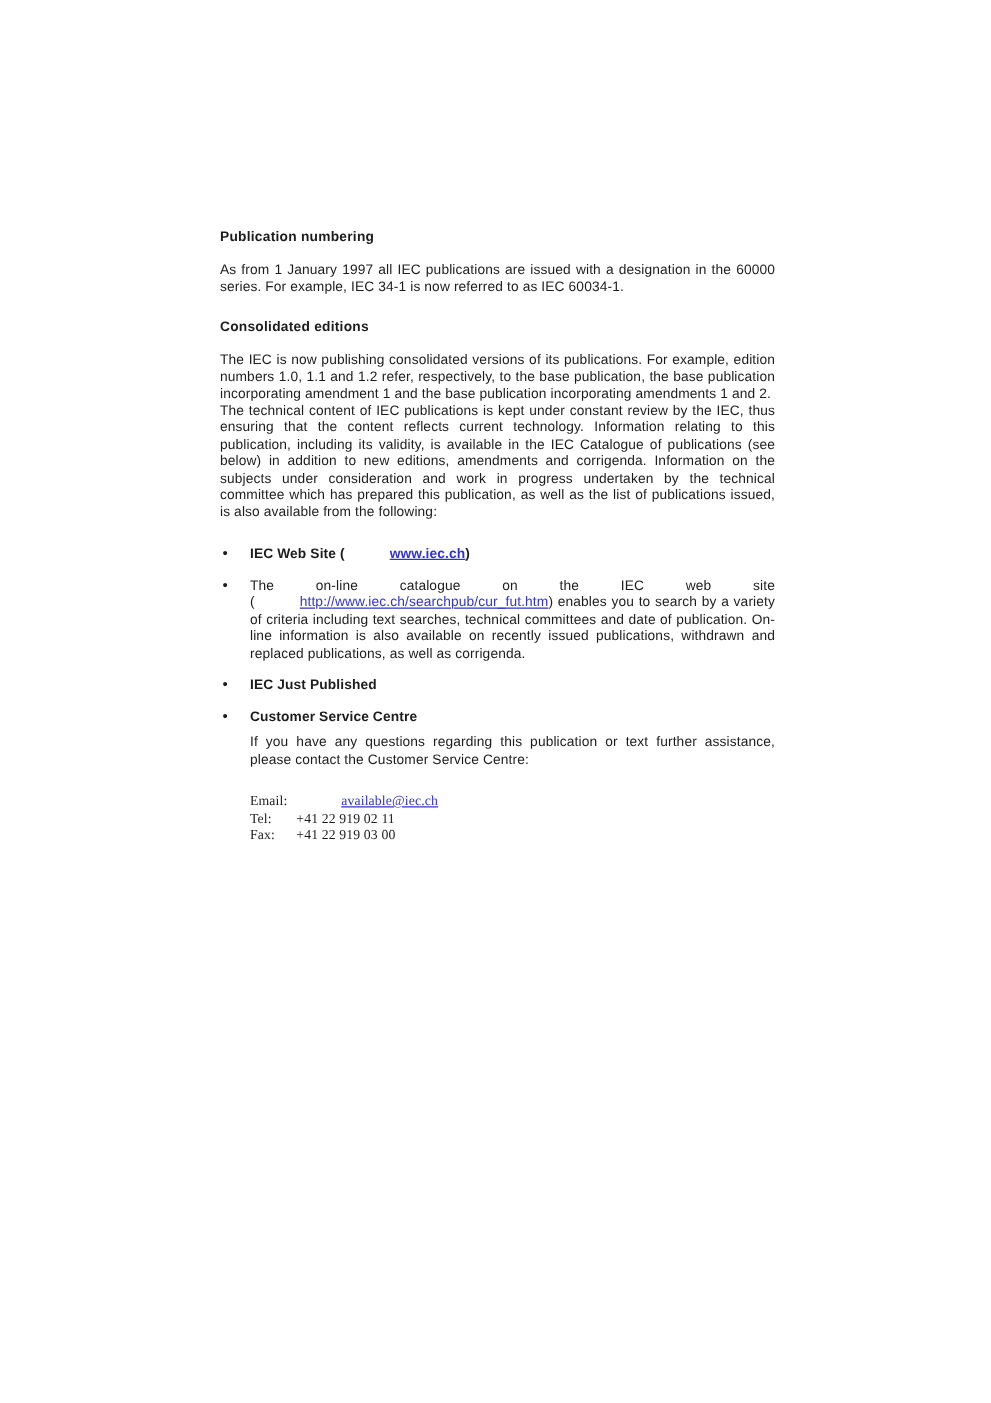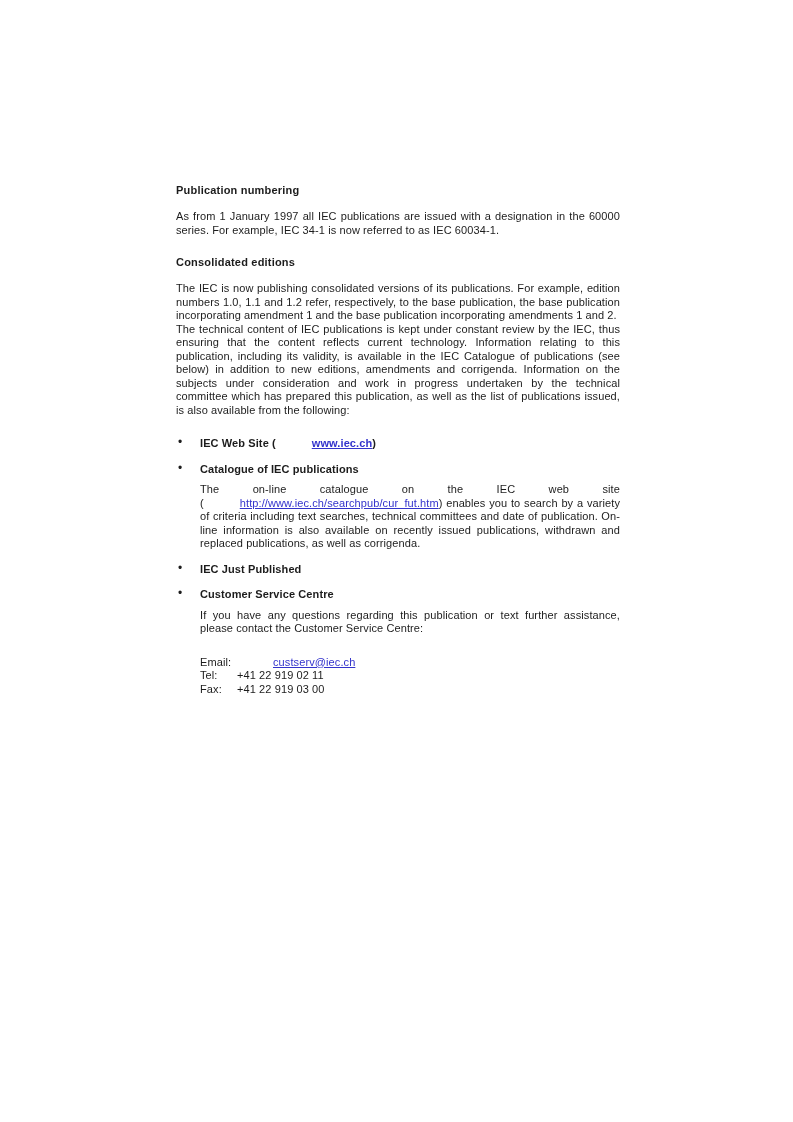--- a/index.html
+++ b/index.html
@@ -60,21 +60,21 @@
     cursor: pointer;
     padding-left: 36px;
   }
   .contact-block {
     margin-top: 20px;
     padding-left: 24px;
     font-size: 11px;
     line-height: 13.5px;
     letter-spacing: 0.1px;
   }
-  .contact-row { display: flex; }
+  .contact-row { display: flex; font-family: Liberation Serif, serif; }
   .contact-label {
     width: 37px;
     flex-shrink: 0;
   }
 </style>
 </head>
 <body>
 
 <div class="content">
 
@@ -88,41 +88,40 @@
 
   <div class="bullet-list">
 
     <div class="bullet-item first">
       <span class="bullet-marker">•</span>
       <div class="bullet-heading"><span>IEC Web Site (</span><a class="doc-link">www.iec.ch</a><span>)</span></div>
     </div>
 
     <div class="bullet-item">
       <span class="bullet-marker">•</span>
-      <div class="bullet-heading">Catalogue of IEC publications</div>
       <p class="body-text bullet-body"><span>The on-line catalogue on the IEC web site (</span><a class="doc-link">http://www.iec.ch/searchpub/cur_fut.htm</a><span>) enables you to search by a variety of criteria including text searches, technical committees and date of publication. On-line information is also available on recently issued publications, withdrawn and replaced publications, as well as corrigenda.</span></p>
     </div>
 
     <div class="bullet-item">
       <span class="bullet-marker">•</span>
       <div class="bullet-heading">IEC Just Published</div>
     </div>
 
     <div class="bullet-item">
       <span class="bullet-marker">•</span>
       <div class="bullet-heading">Customer Service Centre</div>
       <p class="body-text bullet-body">If you have any questions regarding this publication or text further assistance, please contact the Customer Service Centre:</p>
     </div>
 
   </div>
 
   <div class="contact-block">
     <div class="contact-row">
       <span class="contact-label">Email:</span>
-      <a class="doc-link">custserv@iec.ch</a>
+      <a class="doc-link">available@iec.ch</a>
     </div>
     <div class="contact-row">
       <span class="contact-label">Tel:</span>
       <span>+41 22 919 02 11</span>
     </div>
     <div class="contact-row">
       <span class="contact-label">Fax:</span>
       <span>+41 22 919 03 00</span>
     </div>
   </div>

